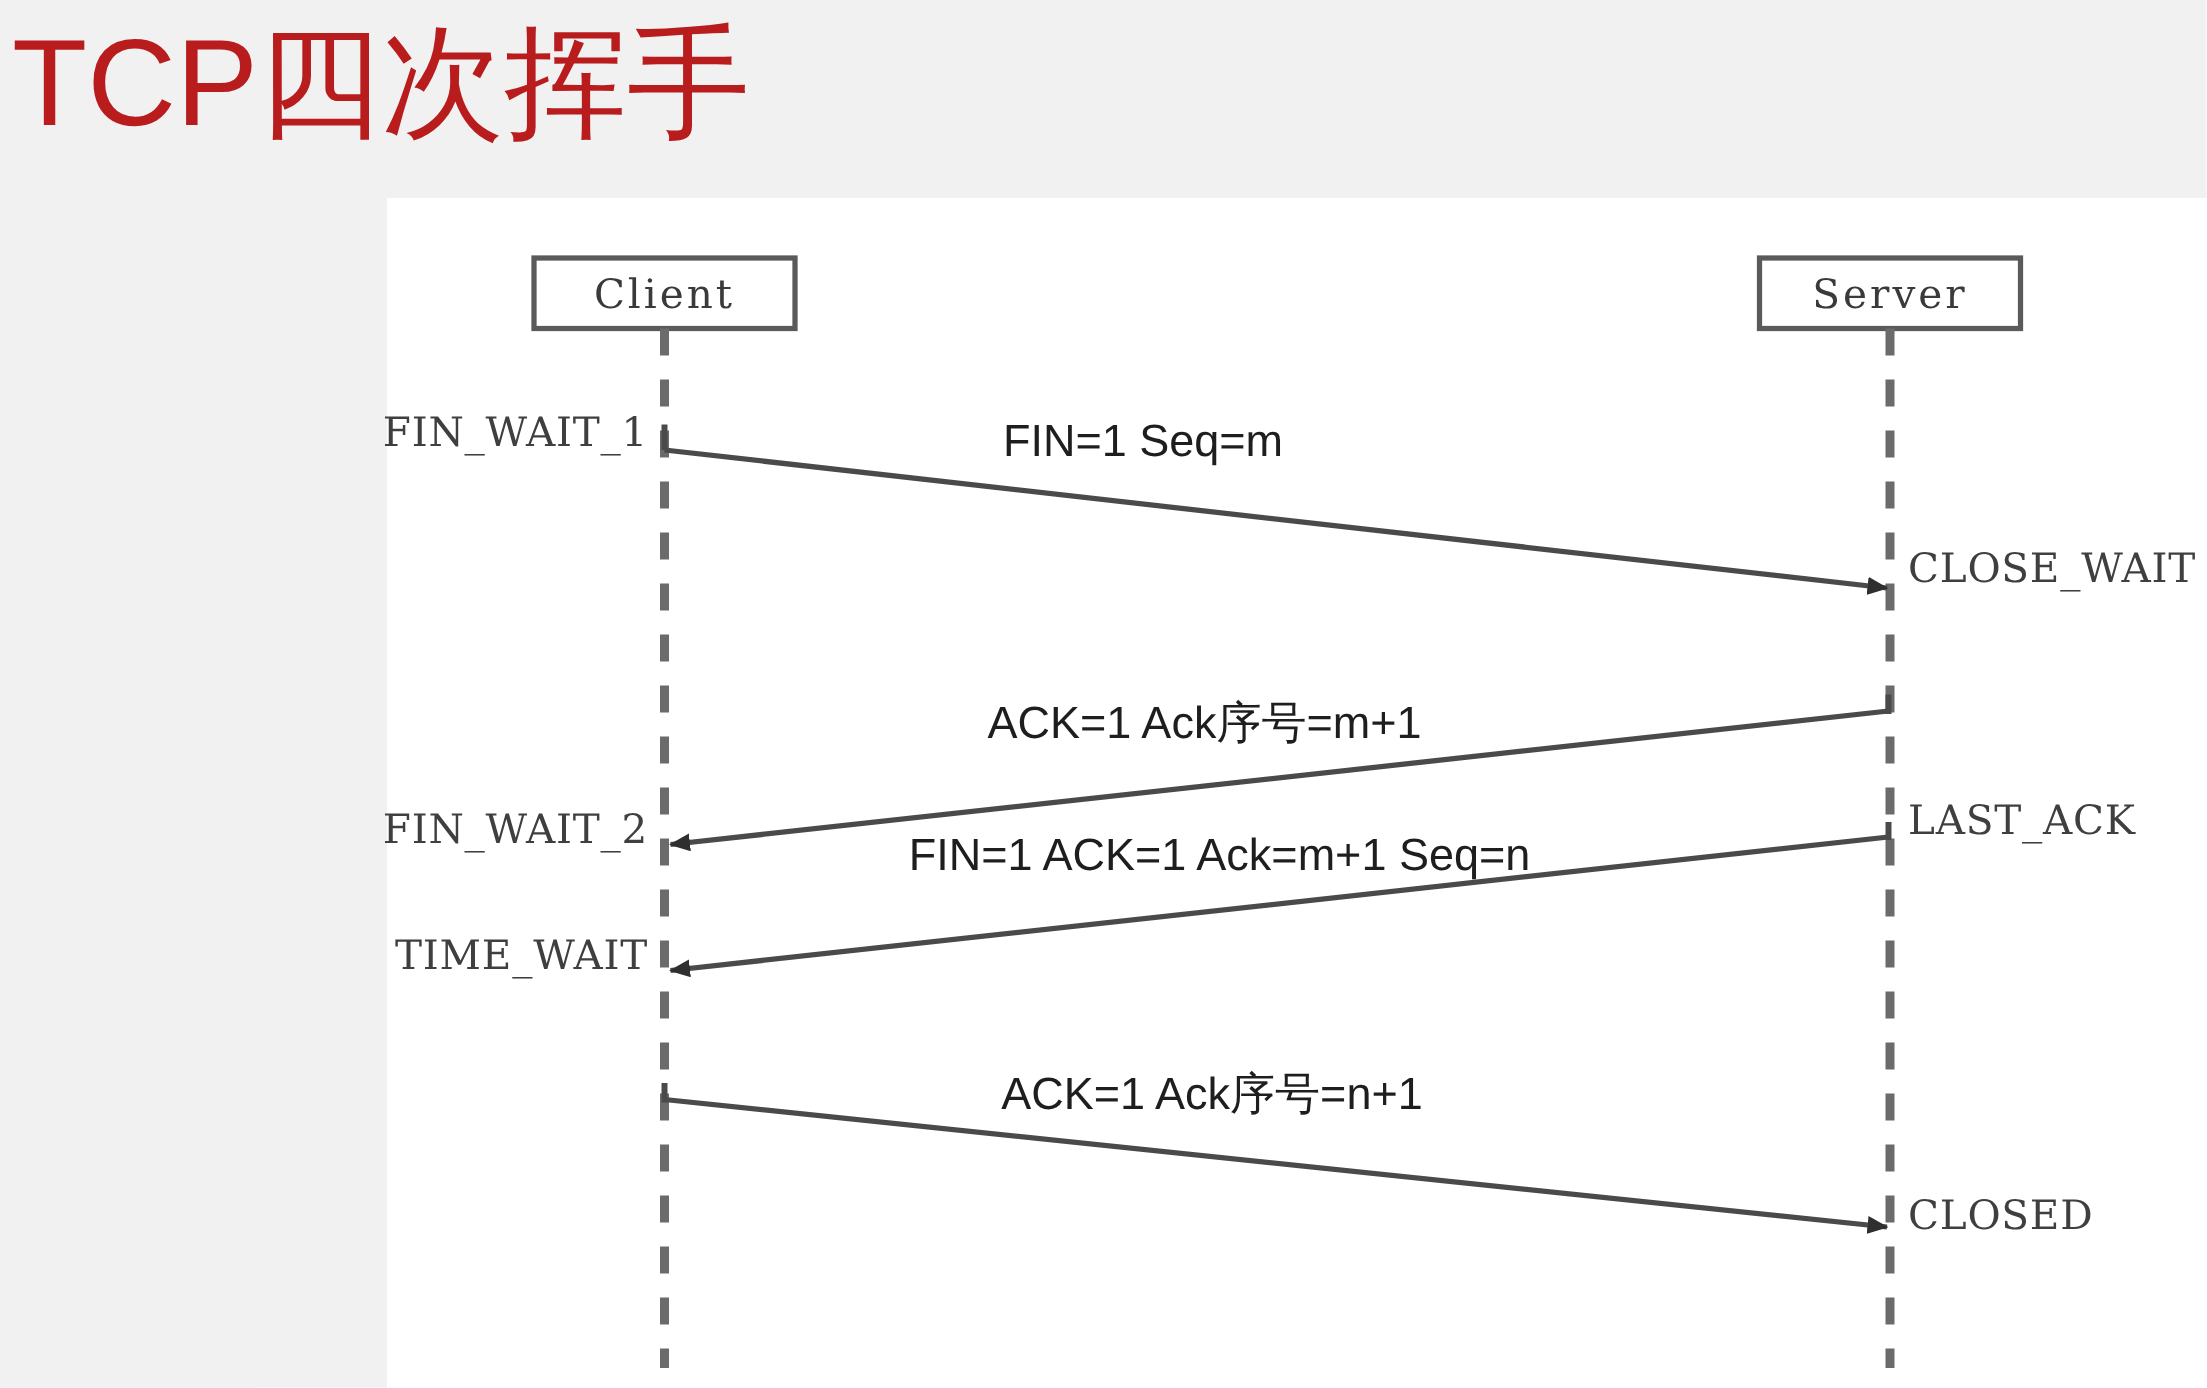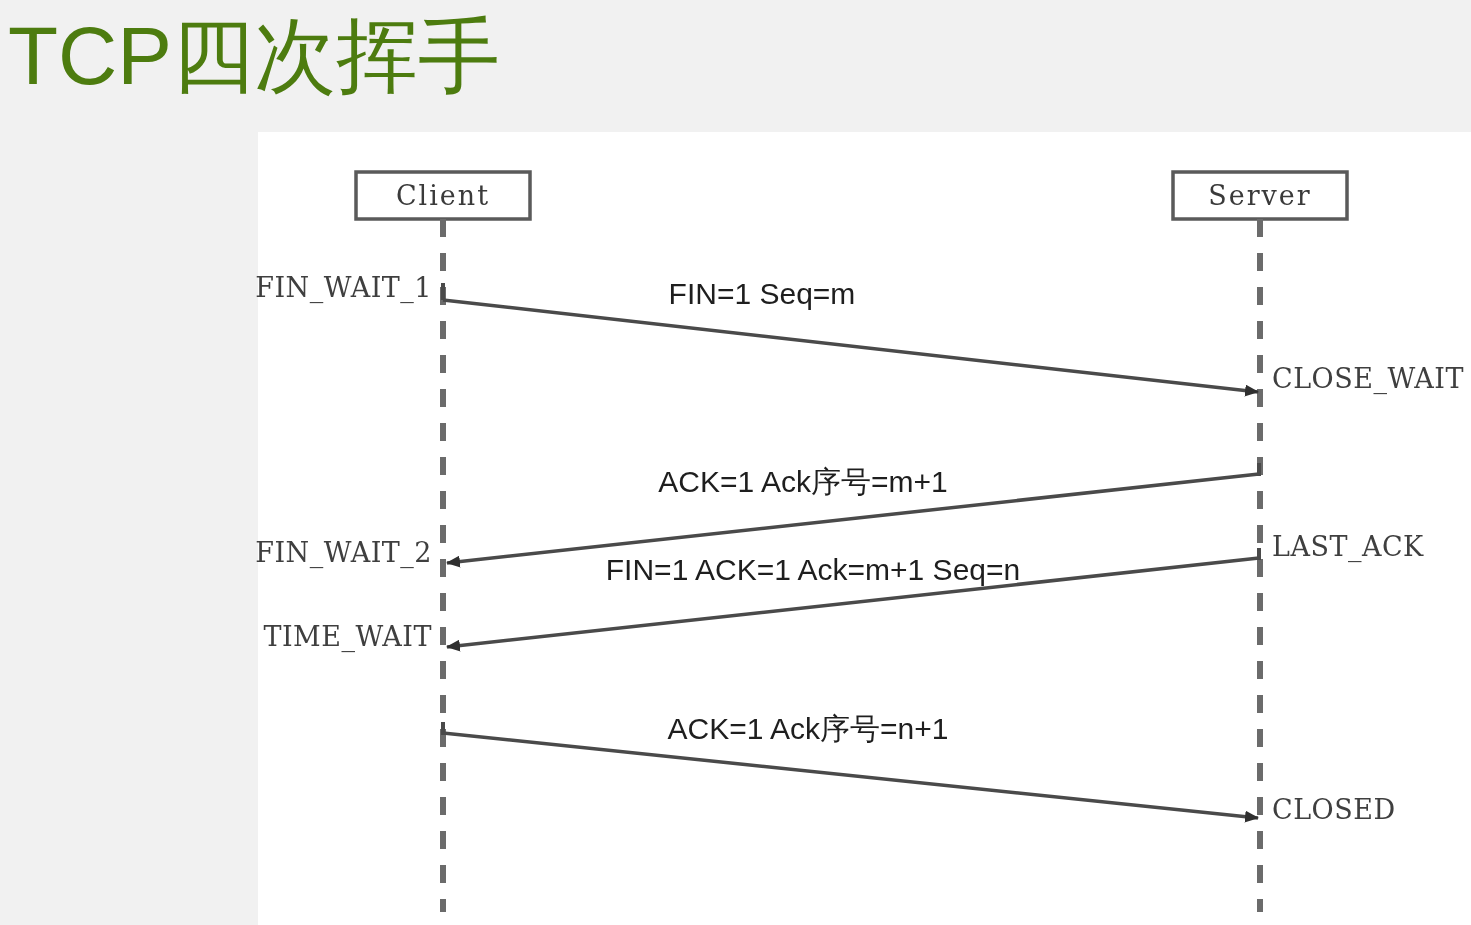--- a/index.html
+++ b/index.html
@@ -38,21 +38,21 @@
     width: 1213px; height: 793px;
     background: #ffffff;
   }
   .slide-title {
     position: absolute;
     left: 8px;
     top: 4px;
     font-family: "Liberation Sans", sans-serif;
     font-size: 82px;
     font-weight: 400;
-    color: #4d7c0f;
+    color: #b91c1c;
     letter-spacing: 0px;
     line-height: 104px;
     white-space: nowrap;
   }
   svg.seq {
     position: absolute;
     left: 0; top: 0;
     width: 1471px;
     height: 925px;
   }

